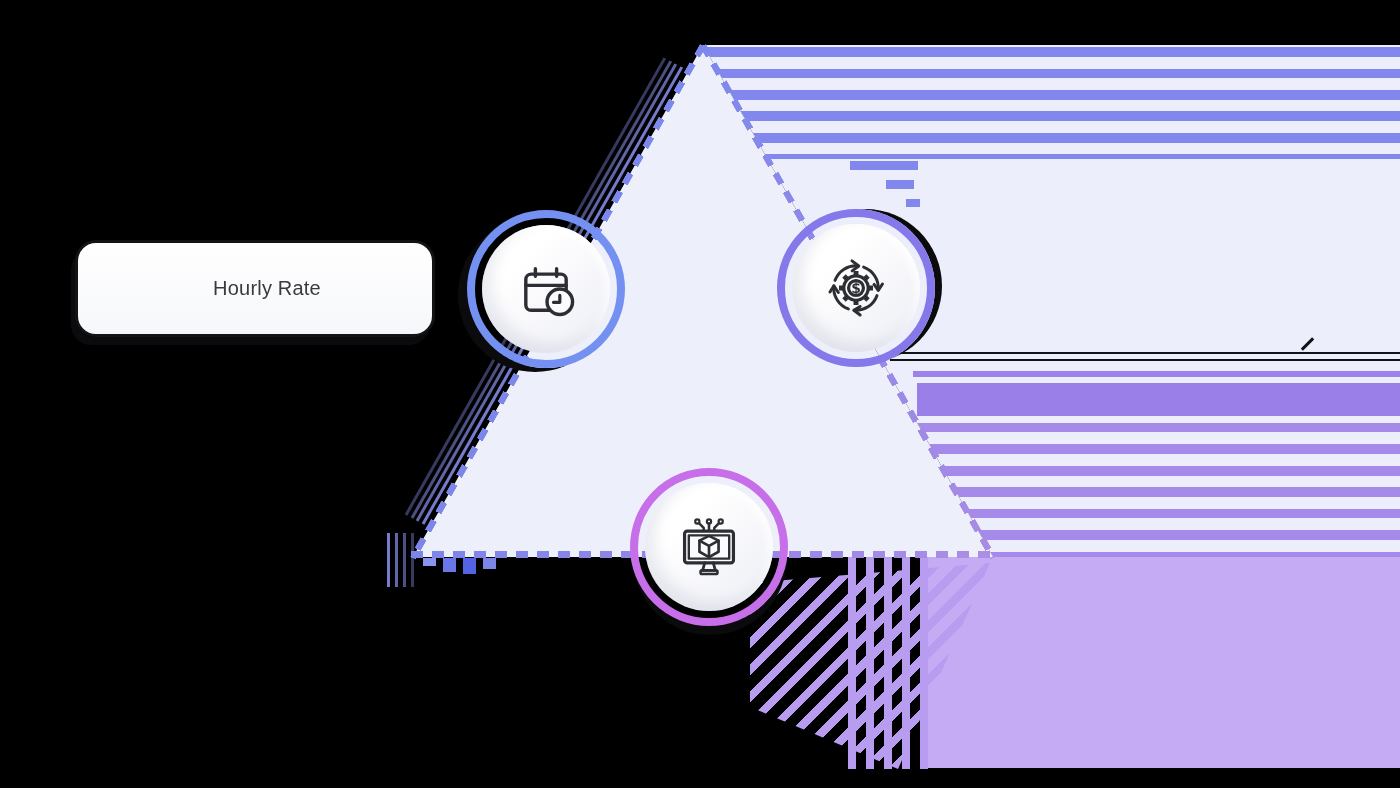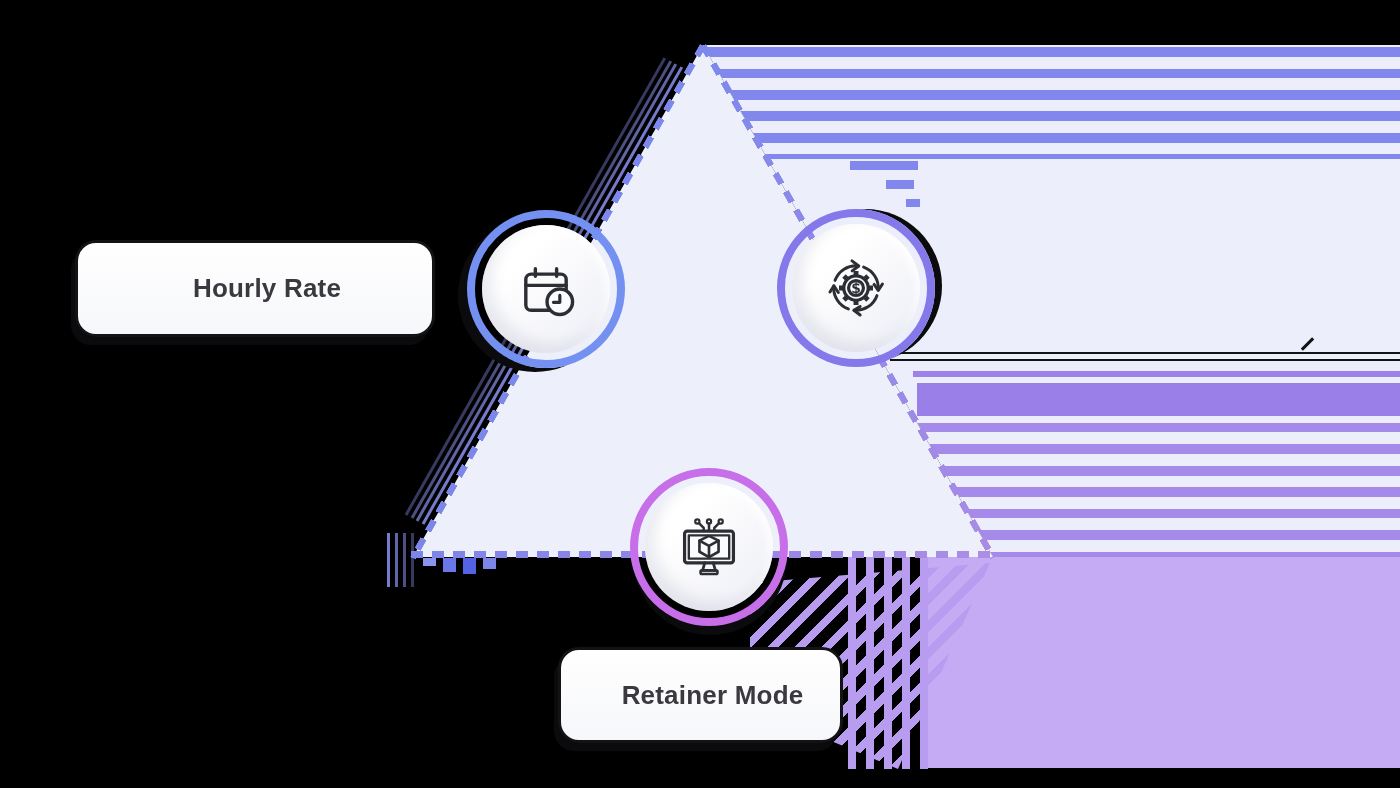--- a/index.html
+++ b/index.html
@@ -95,21 +95,21 @@
   .pos-fixed   {left:777px;top:209px;}
   .pos-retainer{left:630px;top:468px;}
 
   
   .pill{
     box-sizing:border-box;border:3px solid #131316;border-radius:21px;
     background:linear-gradient(180deg,#FFFFFF,#F6F7FA);
     box-shadow:-5px 9px 0 -1px #0B0B0E;
     display:flex;align-items:center;justify-content:center;
   }
-  .pill span{font-size:26px;font-weight:700;color:#3A3A3E;letter-spacing:.2px;margin-left:24px;}
+  .pill span{font-size:20px;font-weight:400;color:#3A3A3E;letter-spacing:.2px;margin-left:24px;}
   .pill-hourly  {left:75px; top:240px;width:360px;height:97px;}
   .pill-fixed   {left:963px;top:238px;width:367px;height:95px;}
   .pill-retainer{left:558px;top:647px;width:285px;height:96px;}
 </style>
 </head>
 <body>
 
 <div class="canvas">
 
   <div class="abs stripes-panel">
@@ -199,17 +199,14 @@
           <path d="M32 21.5 L41 26 L41 36.5 L32 41.5 L23 36.5 L23 26 Z"></path>
           <path d="M23 26 L32 31 L41 26 M32 31 V41.5"></path>
         </g>
       </svg>
     </div>
   </div>
 
   <div class="abs pill pill-hourly">
     <span>Hourly Rate</span>
   </div>
-  <div class="abs pill pill-retainer">
-    <span>Retainer Mode</span>
-  </div>
 
 </div>
 
 </body></html>

